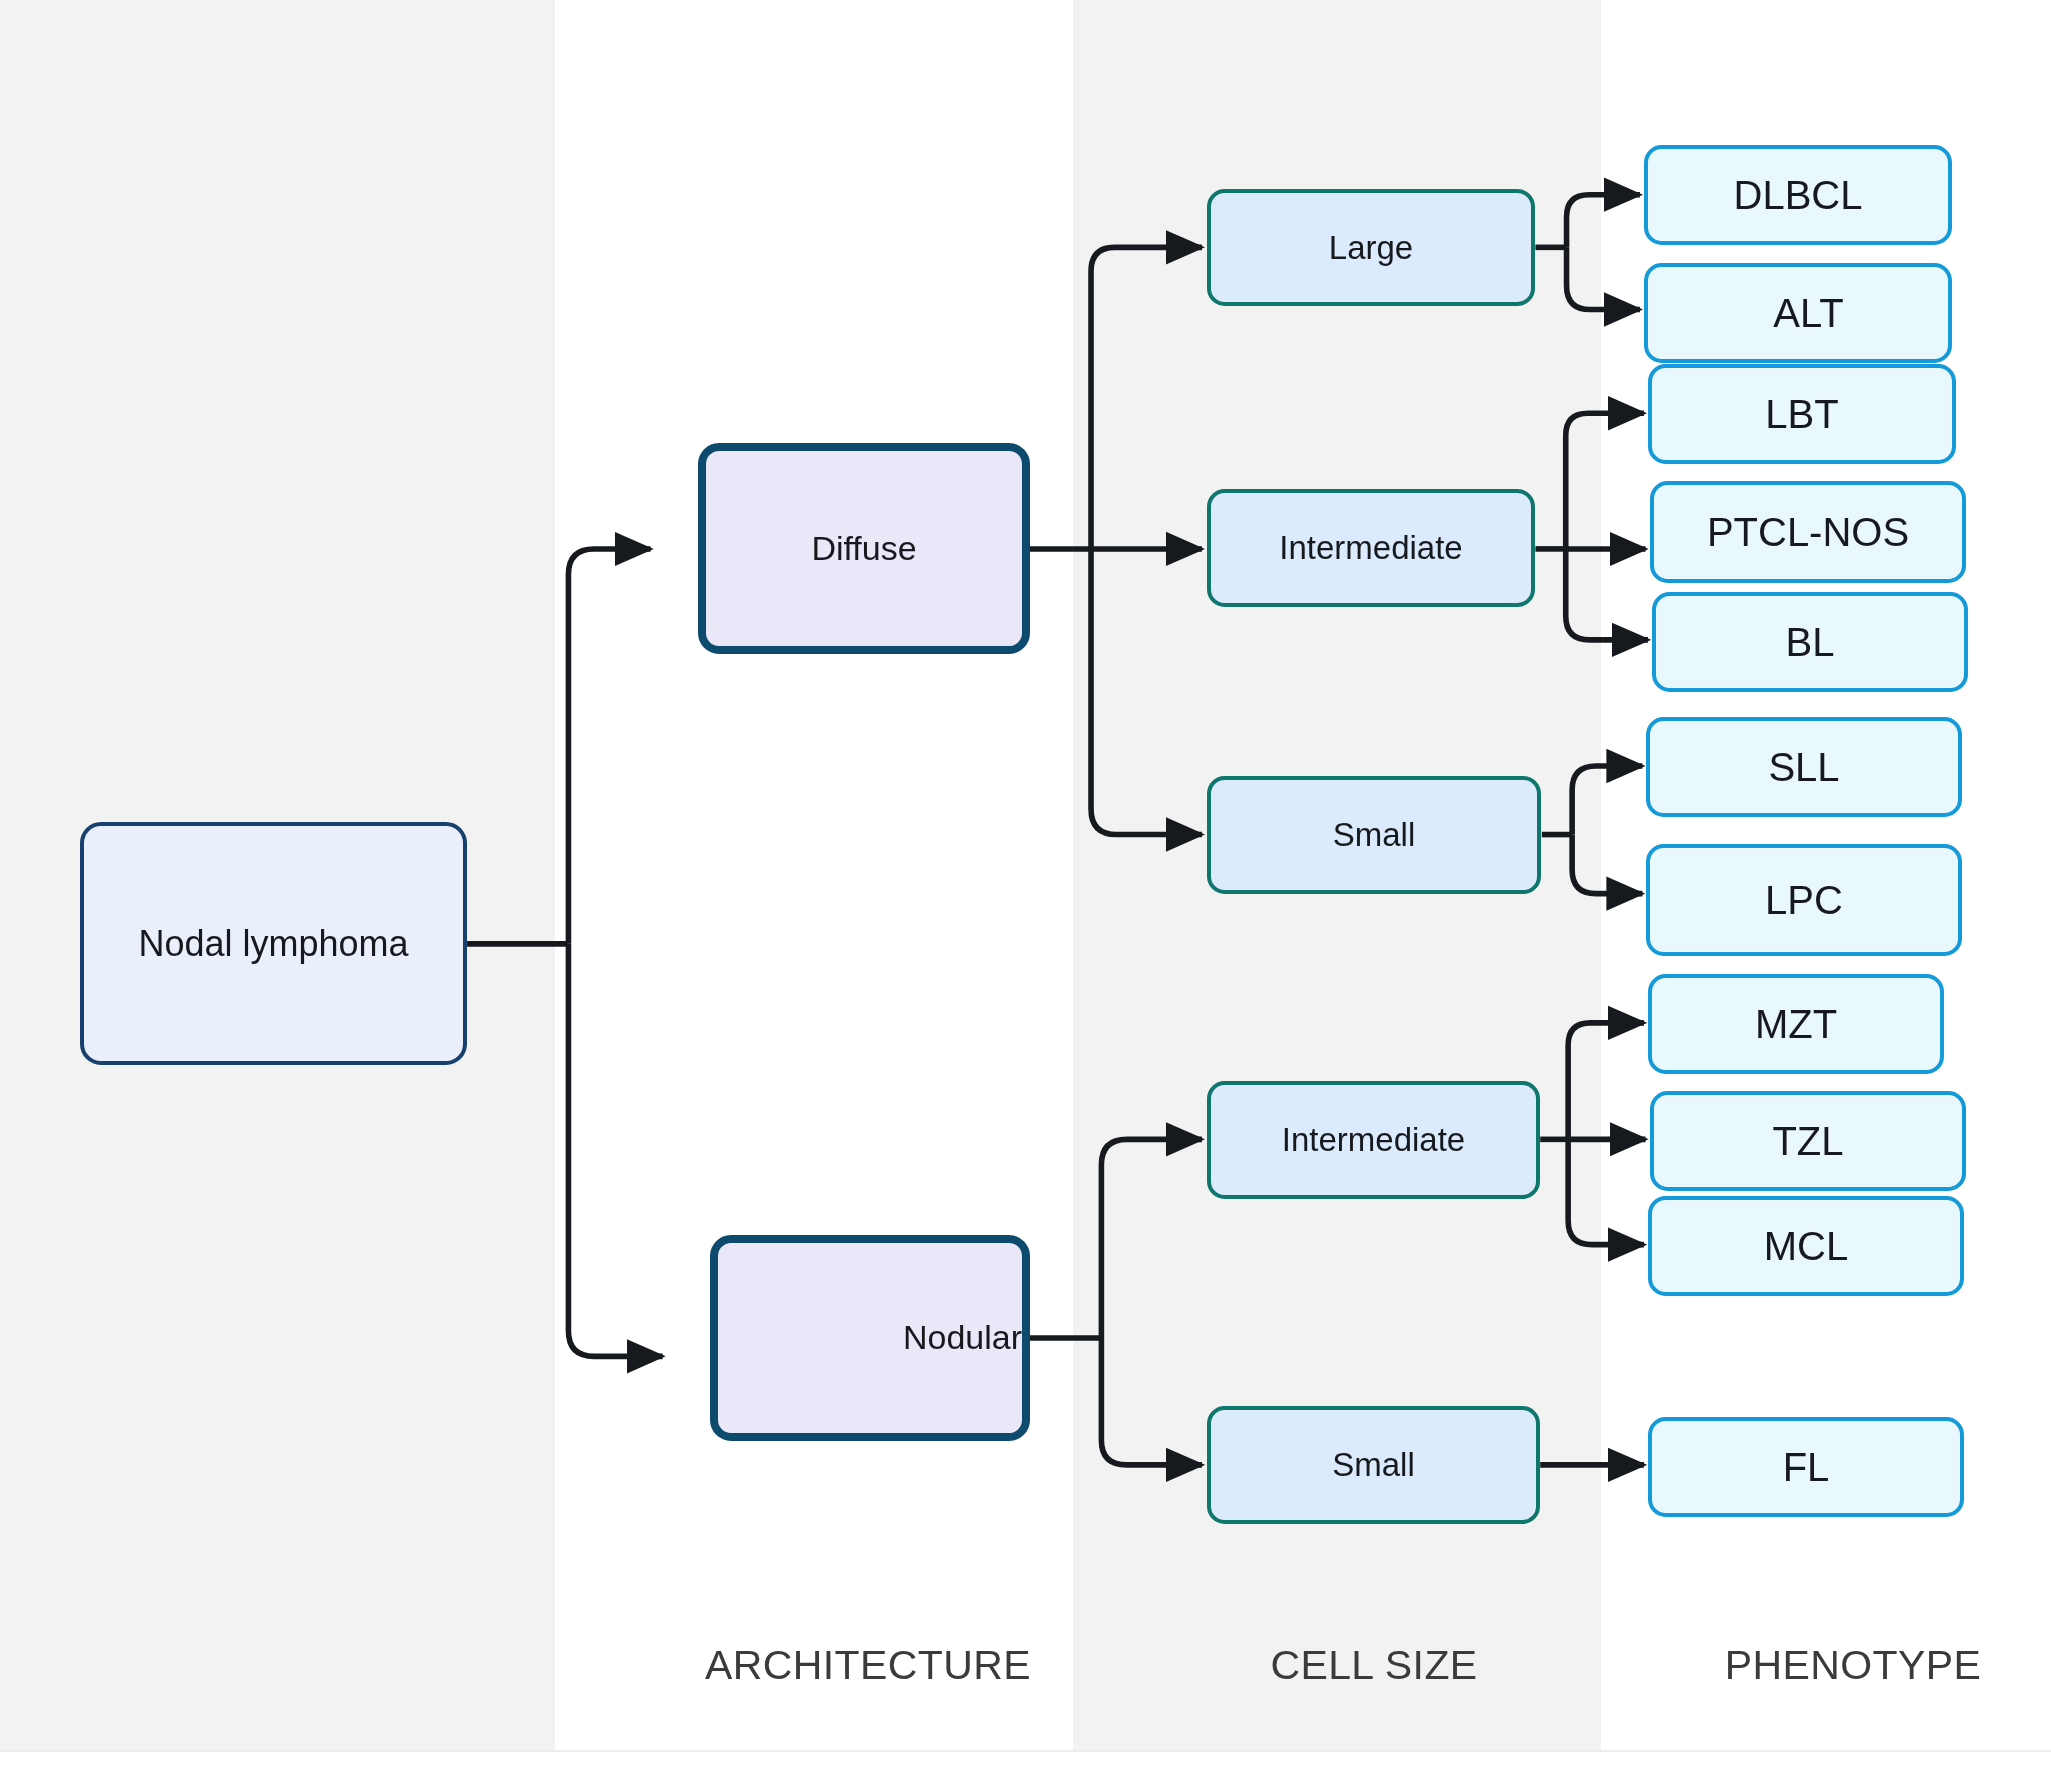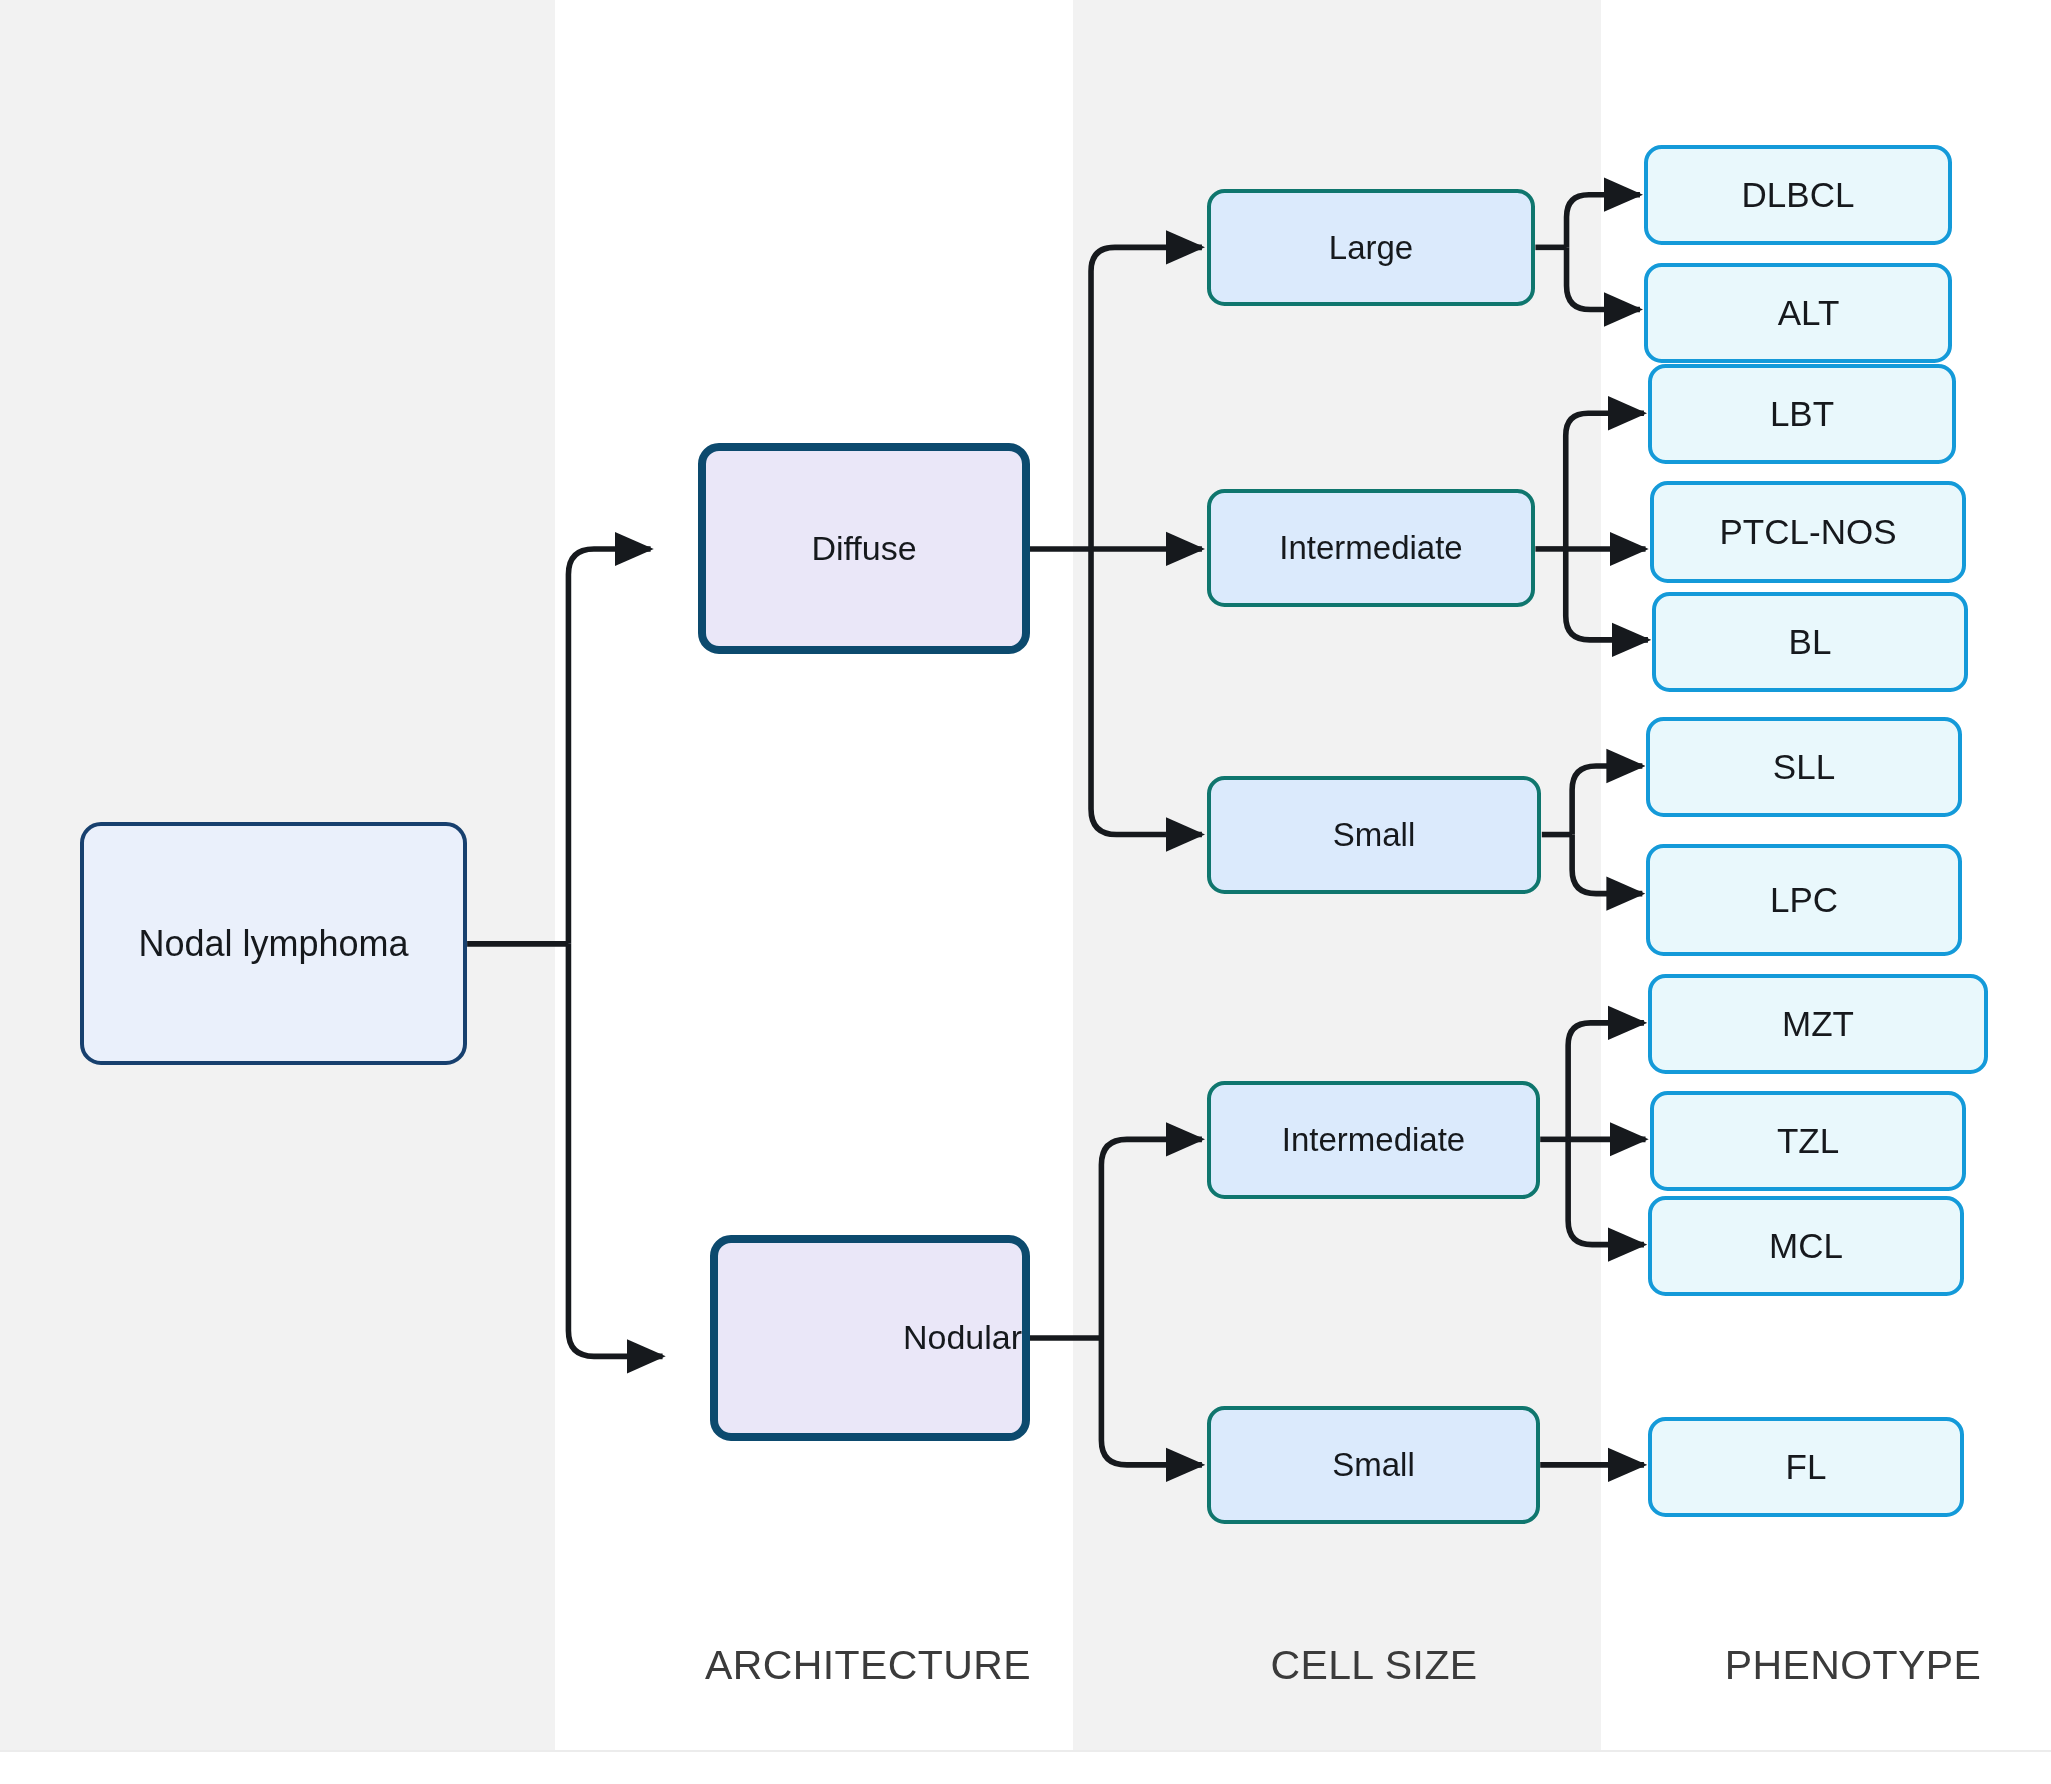--- a/index.html
+++ b/index.html
@@ -59,21 +59,21 @@
   }
   .node-size {
     background: #dbeafc;
     border: 4px solid #0f766e;
     font-size: 33px;
     border-radius: 17.6px;
   }
   .node-pheno {
     background: #e9f8fc;
     border: 4px solid #149ad9;
-    font-size: 35px;
+    font-size: 40px;
     border-radius: 17.6px;
   }
 
   .col-label {
     position: absolute;
     font-size: 41px;
     font-weight: normal;
     color: #3b3b3b;
     letter-spacing: 0.4px;
     white-space: nowrap;
@@ -188,21 +188,21 @@
   </div>
   <div class="node node-pheno" style="left:1652px; top:592px; width:316px; height:100px;">
     <span>BL</span>
   </div>
   <div class="node node-pheno" style="left:1646px; top:717px; width:316px; height:100px;">
     <span>SLL</span>
   </div>
   <div class="node node-pheno" style="left:1646px; top:844px; width:316px; height:112px;">
     <span>LPC</span>
   </div>
-  <div class="node node-pheno" style="left:1648px; top:974px; width:340px; height:100px;">
+  <div class="node node-pheno" style="left:1648px; top:974px; width:296px; height:100px;">
     <span>MZT</span>
   </div>
   <div class="node node-pheno" style="left:1650px; top:1091px; width:316px; height:100px;">
     <span>TZL</span>
   </div>
   <div class="node node-pheno" style="left:1648px; top:1196px; width:316px; height:100px;">
     <span>MCL</span>
   </div>
   <div class="node node-pheno" style="left:1648px; top:1417px; width:316px; height:100px;">
     <span>FL</span>

